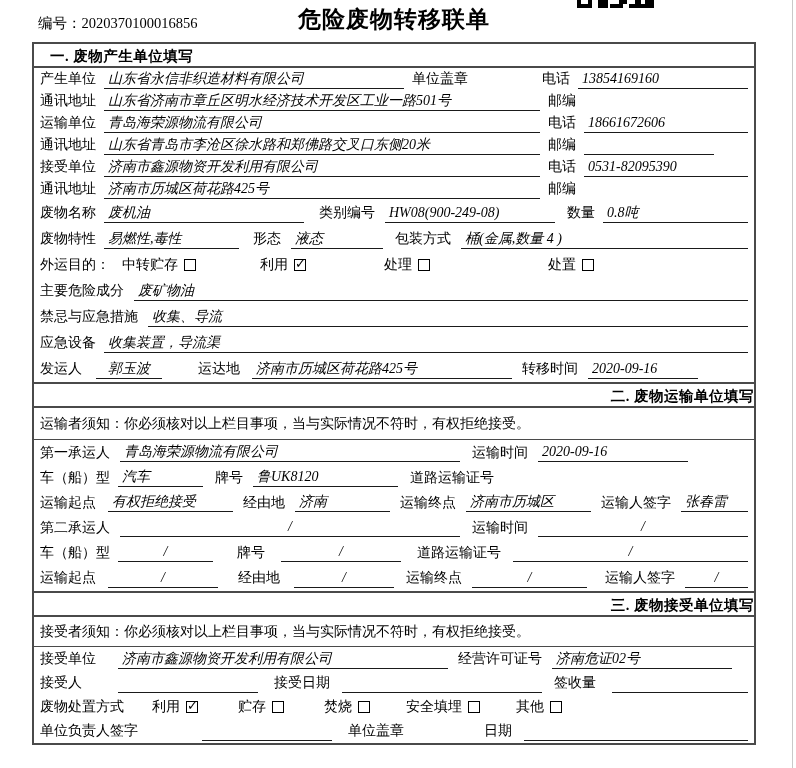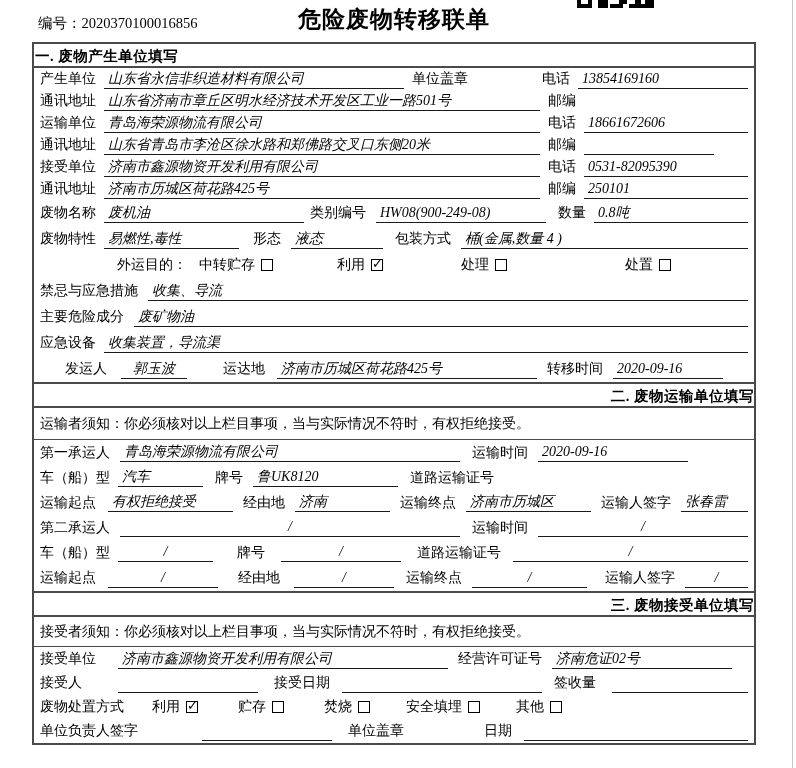--- a/index.html
+++ b/index.html
@@ -15,45 +15,45 @@
   .qr { position:absolute; left:577px; top:0; width:78px; height:9px; overflow:hidden; }
   .qr .outline { position:absolute; left:0; top:-8px; width:15px; height:16px; border:4px solid #000; background:#fff; }
   .qr .b { position:absolute; background:#000; }
 
   .hdr { position:absolute; left:32px; top:4px; width:724px; height:34px; }
   .serial { position:absolute; left:6px; top:10px; font-size:14.5px; white-space:nowrap; }
   .doc-title { position:absolute; left:0; right:0; top:0; text-align:center; font-size:23px; font-weight:bold; letter-spacing:1px; }
 
   .box { position:absolute; left:32px; top:42px; width:724px; border:2px solid #4a4a4a; background:#fff; }
 
-  .sec { height:24px; line-height:24px; font-weight:bold; font-size:14.5px; padding-left:1px; border-bottom:2px solid #4a4a4a; letter-spacing:0.5px; }
+  .sec { height:24px; line-height:24px; font-weight:bold; font-size:14.5px; padding-left:16px; border-bottom:2px solid #4a4a4a; letter-spacing:0.5px; }
   .sec.mid { border-top:2px solid #4a4a4a; height:26px; line-height:25px;text-align:right; }
 
   .row { display:flex; align-items:center; padding:0 6px; }
-  .h22 { height:22px; } .h24 { height:24px; } .h25 { height:25px; } .h26 { height:26px;justify-content:center; }
+  .h22 { height:22px; } .h24 { height:24px; } .h25 { height:25px; } .h26 { height:26px; }
   .notice { height:32px; border-bottom:1px solid #4a4a4a; }
 
   .lbl { white-space:nowrap; flex:none; }
   .fld {
     flex:none; height:19px; line-height:18px; padding:0 4px;
     border-bottom:1px solid #1a1a1a; white-space:nowrap; overflow:hidden;font-style:italic;
   }
   .grow { flex:1 1 auto; }
   .c { text-align:center; }
 
   .cb { display:inline-block; flex:none; width:12px; height:12px; border:1.5px solid #000; position:relative; margin-left:6px; background:#fff; }
   .cb.checked::after {
     content:"\2713"; position:absolute; left:0; top:-4px;
     font-family:"DejaVu Sans",sans-serif; font-size:13px; font-weight:bold;
   }
 
   .footer { position:absolute; left:38px; top:793px; white-space:nowrap; font-size:14.5px;margin-left:16px; }
 
   
-  .ml6{margin-left:6px}.ml8{margin-left:8px}.ml10{margin-left:10px}.ml12{margin-left:12px}
+  .ml6{margin-left:15px}.ml8{margin-left:8px}.ml10{margin-left:10px}.ml12{margin-left:12px}
   .ml14{margin-left:14px}.ml16{margin-left:16px}.ml18{margin-left:18px}.ml20{margin-left:20px}
   .ml22{margin-left:22px}.ml24{margin-left:24px}.ml28{margin-left:28px}.ml36{margin-left:36px}
   .ml40{margin-left:40px}.ml64{margin-left:64px}.ml74{margin-left:74px}.ml78{margin-left:78px}
   .ml118{margin-left:118px}.ml128{margin-left:80px}
 </style>
 </head>
 <body>
 
 <div class="page-edge"></div>
 
@@ -108,21 +108,20 @@
     <span class="lbl">接受单位</span>
     <span class="fld ml8" style="width:436px">济南市鑫源物资开发利用有限公司</span>
     <span class="lbl ml8">电话</span>
     <span class="fld grow ml8">0531-82095390</span>
   </div>
 
   <div class="row h22">
     <span class="lbl">通讯地址</span>
     <span class="fld ml8" style="width:436px">济南市历城区荷花路425号</span>
     <span class="lbl ml8">邮编</span>
-    <span class="fld grow ml8">250101</span>
   </div>
 
   <div class="row h26">
     <span class="lbl">废物名称</span>
     <span class="fld ml8" style="width:200px">废机油</span>
     <span class="lbl ml6">类别编号</span>
     <span class="fld ml10" style="width:170px">HW08(900-249-08)</span>
     <span class="lbl ml12">数量</span>
     <span class="fld grow ml8">0.8吨</span>
   </div>
@@ -142,27 +141,27 @@
     <span class="cb"></span>
     <span class="lbl ml64">利用</span>
     <span class="cb checked"></span>
     <span class="lbl ml78">处理</span>
     <span class="cb"></span>
     <span class="lbl ml118">处置</span>
     <span class="cb"></span>
   </div>
 
   <div class="row h26">
+    <span class="lbl">主要危险成分</span>
+    <span class="fld grow ml10">废矿物油</span>
+  </div>
+
+  <div class="row h26">
     <span class="lbl">禁忌与应急措施</span>
     <span class="fld grow ml10">收集、导流</span>
-  </div>
-
-  <div class="row h26">
-    <span class="lbl">主要危险成分</span>
-    <span class="fld grow ml10">废矿物油</span>
   </div>
 
   <div class="row h26">
     <span class="lbl">应急设备</span>
     <span class="fld grow ml8">收集装置，导流渠</span>
   </div>
 
   <div class="row h26">
     <span class="lbl">发运人</span>
     <span class="fld c ml14" style="width:66px">郭玉波</span>

